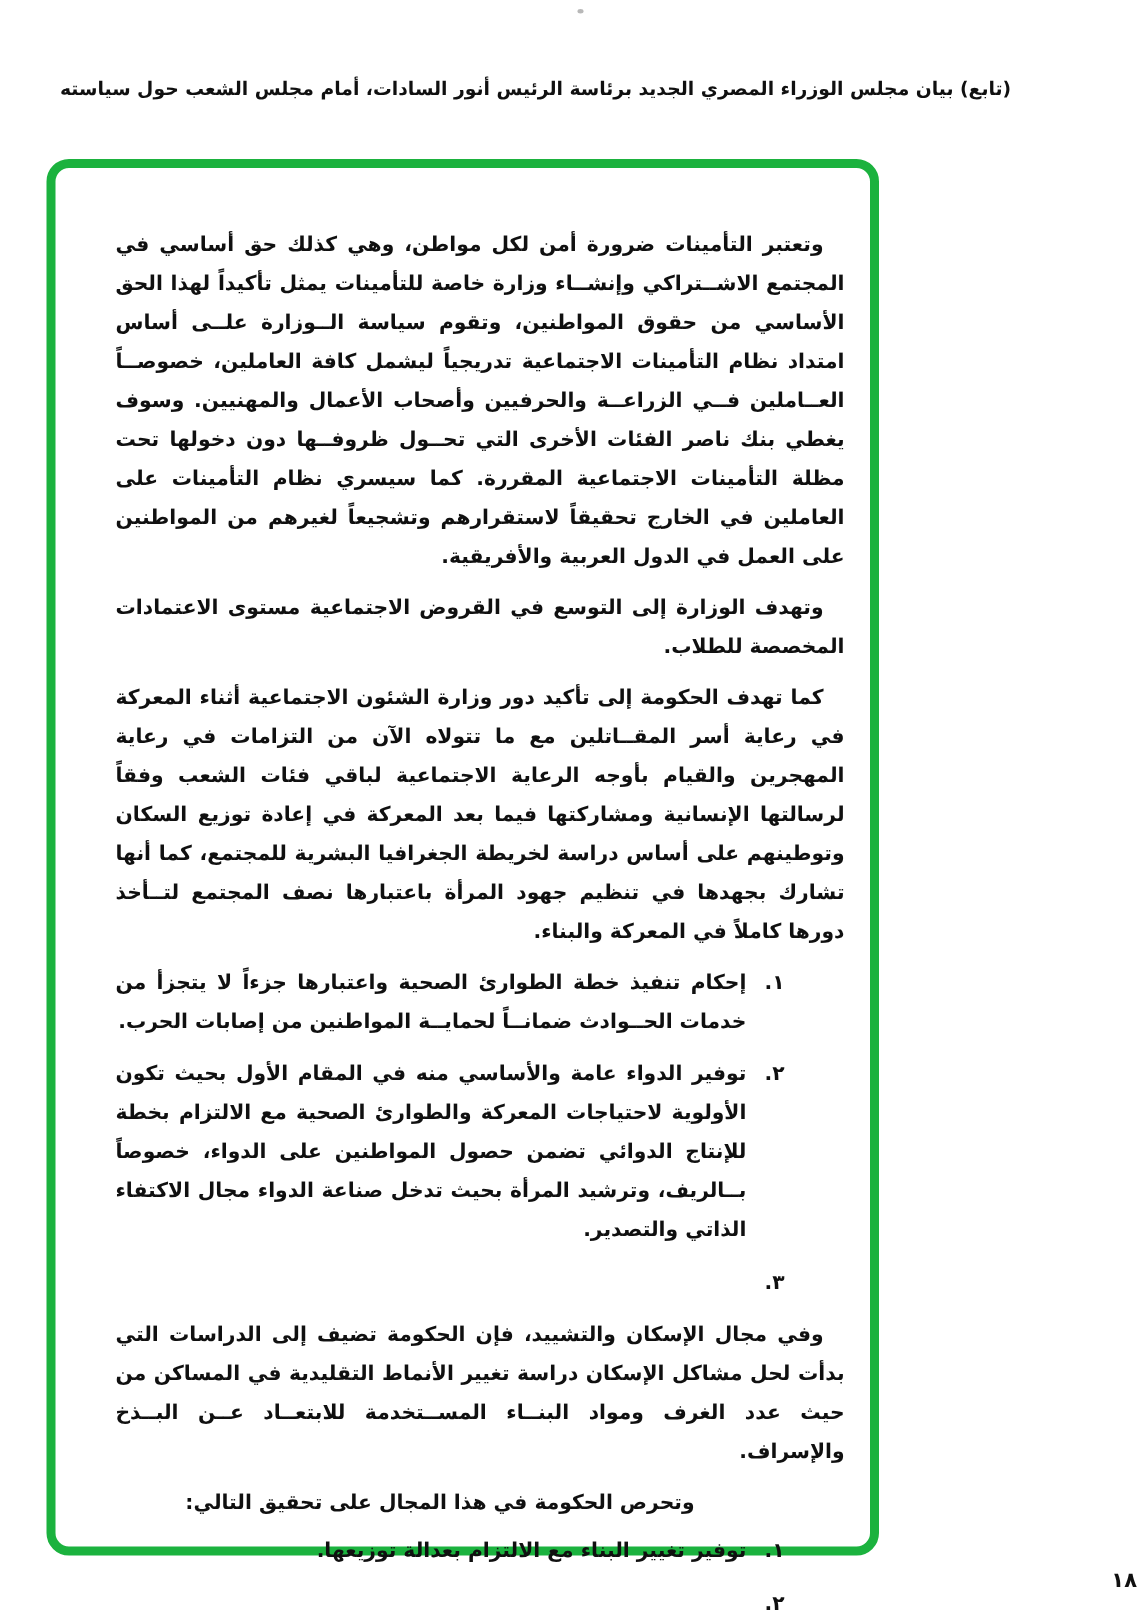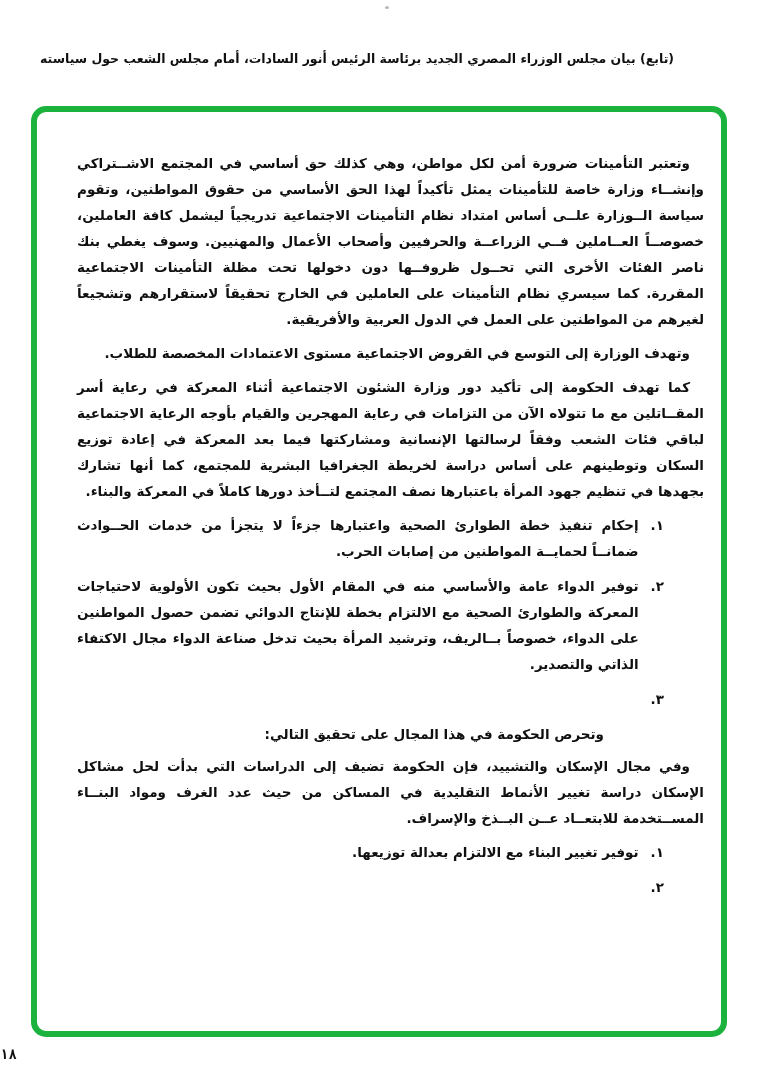--- a/index.html
+++ b/index.html
@@ -35,21 +35,21 @@
     text-align: left;
     font-size: 12.5px;
     line-height: 18px;
     letter-spacing: 0;
     white-space: nowrap;
   }
   .green-box {
     position: absolute;
     left: 31px;
     top: 106px;
-    width: 696px;
+    width: 555px;
     height: 931px;
     box-sizing: border-box;
     border: 6px solid #1bb23e;
     border-radius: 15px;
     background: #ffffff;
   }
   .content {
     position: absolute;
     top: 0;
     right: 0;
@@ -84,25 +84,24 @@
   }
   .list-item .item-text {
     flex: 1 1 auto;
     text-align: justify;
   }
   .page-number {
     position: absolute;
     left: 0;
     right: 0;
     top: 1046px;
-    text-align: left;
+    text-align: right;
     direction: rtl;
     font-size: 14px;
     letter-spacing: 2px;
-    font-family: Liberation Mono, monospace;
   }
 </style>
 </head>
 <body>
 
 <div class="page">
 
   <div class="speck"></div>
 
   <div class="doc-header">(تابع) بيان مجلس الوزراء المصري الجديد برئاسة الرئيس أنور السادات، أمام مجلس الشعب حول سياسته</div>
@@ -124,23 +123,23 @@
         </div>
         <div class="list-item">
           <span class="num">٢.</span>
           <span class="item-text">توفير الدواء عامة والأساسي منه في المقام الأول بحيث تكون الأولوية لاحتياجات المعركة والطوارئ الصحية مع الالتزام بخطة للإنتاج الدوائي تضمن حصول المواطنين على الدواء، خصوصاً بــالريف، وترشيد المرأة بحيث تدخل صناعة الدواء مجال الاكتفاء الذاتي والتصدير.</span>
         </div>
         <div class="list-item">
           <span class="num">٣.</span>
         </div>
       </div>
 
+      <p class="para">وفي مجال الإسكان والتشييد، فإن الحكومة تضيف إلى الدراسات التي بدأت لحل مشاكل الإسكان دراسة تغيير الأنماط التقليدية في المساكن من حيث عدد الغرف ومواد البنــاء المســتخدمة للابتعــاد عــن البــذخ والإسراف.</p>
+
       <p class="para heading-line">وتحرص الحكومة في هذا المجال على تحقيق التالي:</p>
-
-      <p class="para">وفي مجال الإسكان والتشييد، فإن الحكومة تضيف إلى الدراسات التي بدأت لحل مشاكل الإسكان دراسة تغيير الأنماط التقليدية في المساكن من حيث عدد الغرف ومواد البنــاء المســتخدمة للابتعــاد عــن البــذخ والإسراف.</p>
 
       <div class="num-list">
         <div class="list-item">
           <span class="num">١.</span>
           <span class="item-text">توفير تغيير البناء مع الالتزام بعدالة توزيعها.</span>
         </div>
         <div class="list-item">
           <span class="num">٢.</span>
         </div>
       </div>

